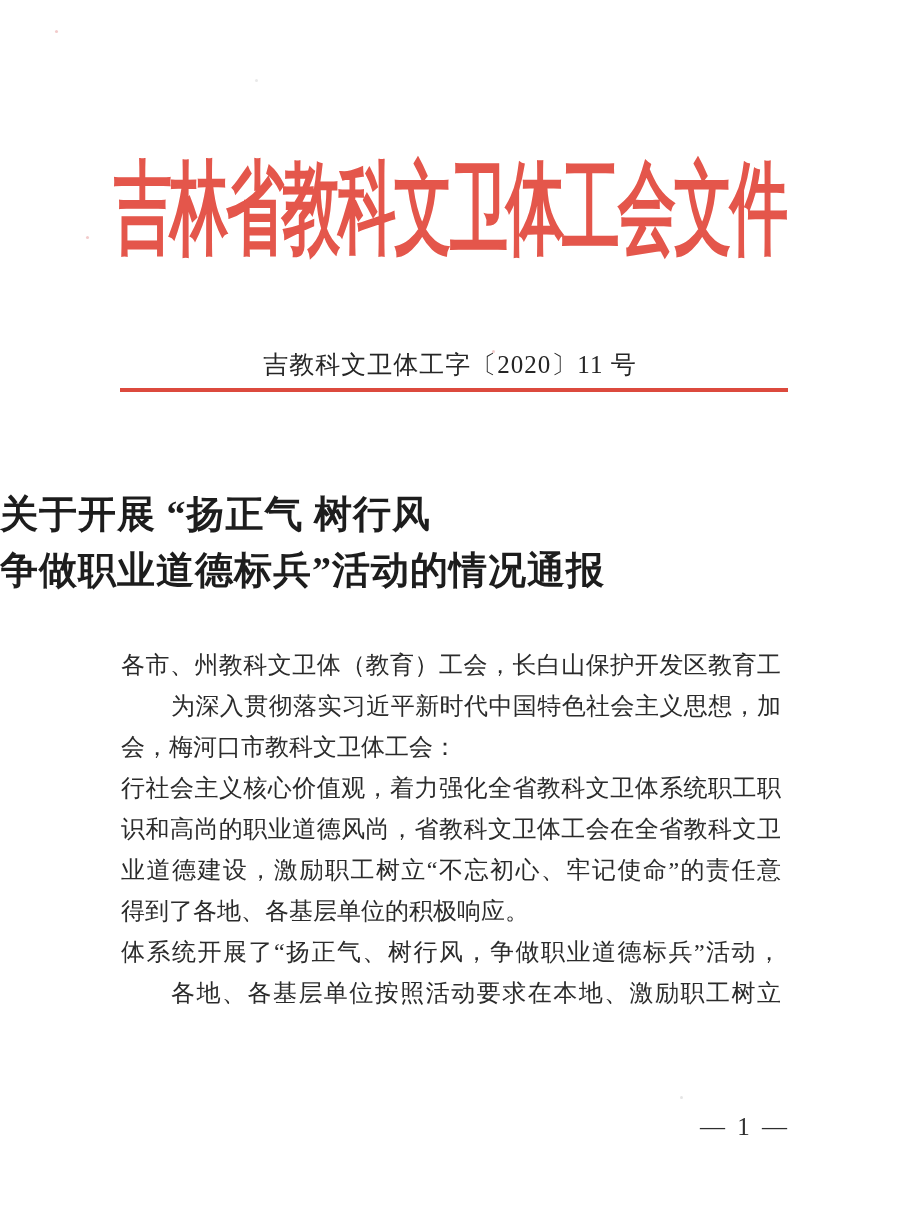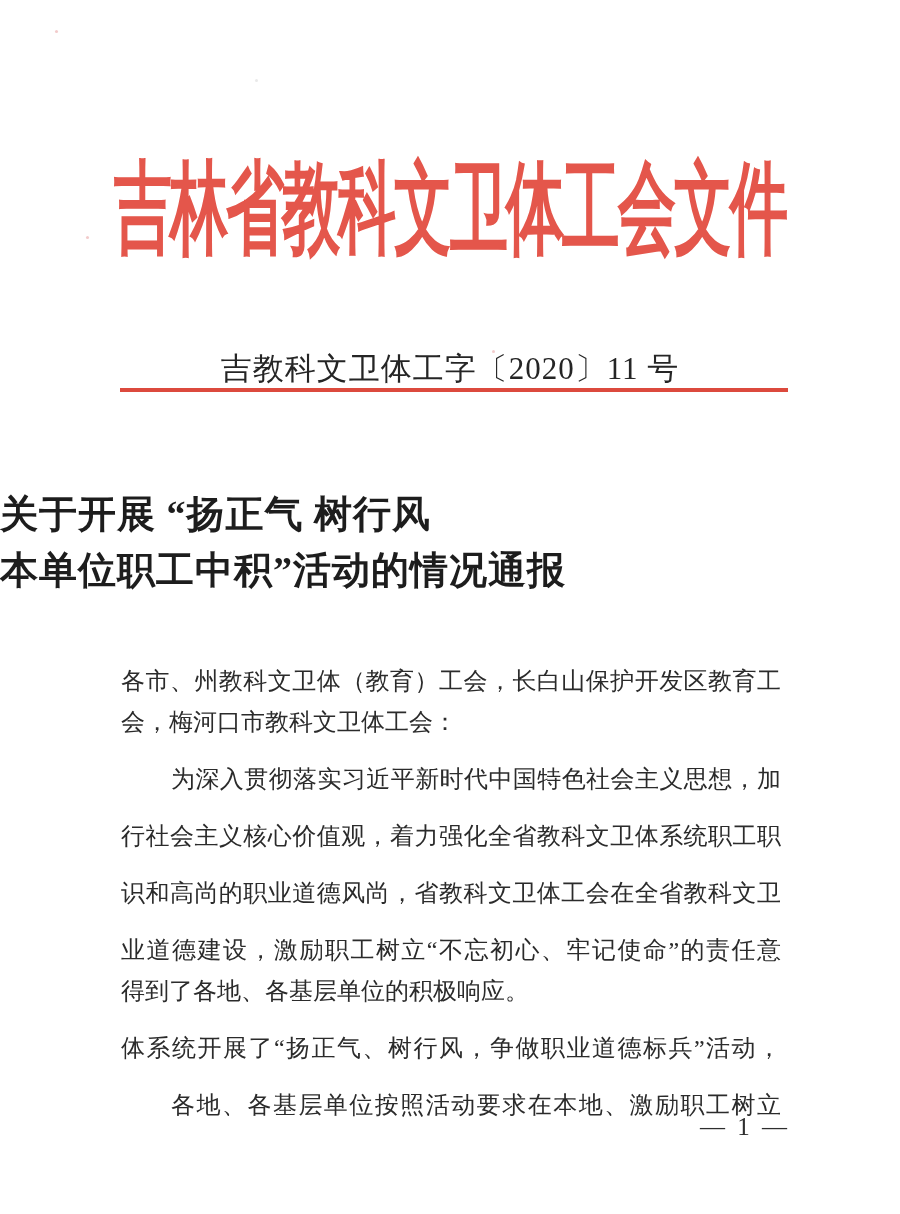--- a/index.html
+++ b/index.html
@@ -31,21 +31,21 @@
     transform: scaleY(1.75);
     transform-origin: top center;
   }
   
   .doc-number {
     position: absolute;
     top: 348px;
     left: 0;
     width: 900px;
     text-align: center;
-    font-size: 31px;
+    font-size: 25px;
     letter-spacing: 1px;
     color: #252525;
   }
   
   .red-line {
     position: absolute;
     top: 388px;
     left: 120px;
     width: 668px;
     height: 4px;
@@ -73,21 +73,20 @@
     color: #2b2b2b;
   }
   .body-line {
     height: 41px;
     line-height: 41px;
     text-align: justify;
     text-align-last: left;
   }
   .body-line.full {
     text-align-last: justify;
-    margin-top: 16px;
   }
   .body-line.indent {
     text-indent: 50px;
   }
   
   .page-number {
     position: absolute;
     top: 1113px;
     left: 700px;
     font-size: 25px;
@@ -121,27 +120,27 @@
   <div class="speckle sp5"></div>
 
   <div class="org-title">吉林省教科文卫体工会文件</div>
 
   <div class="doc-number">吉教科文卫体工字〔2020〕11 号</div>
 
   <div class="red-line"></div>
 
   <div class="doc-title">
     <div>关于开展  “扬正气  树行风</div>
-    <div>本单位职工中积”活动的情况通报</div>
+    <div>争做职业道德标兵”活动的情况通报</div>
   </div>
 
   <div class="body-block">
       <div class="body-line full">各市、州教科文卫体（教育）工会，长白山保护开发区教育工</div>
+      <div class="body-line indent full">为深入贯彻落实习近平新时代中国特色社会主义思想，加</div>
       <div class="body-line">会，梅河口市教科文卫体工会：</div>
-      <div class="body-line indent full">为深入贯彻落实习近平新时代中国特色社会主义思想，加</div>
       <div class="body-line full">行社会主义核心价值观，着力强化全省教科文卫体系统职工职</div>
       <div class="body-line full">识和高尚的职业道德风尚，省教科文卫体工会在全省教科文卫</div>
       <div class="body-line full">业道德建设，激励职工树立“不忘初心、牢记使命”的责任意</div>
       <div class="body-line">得到了各地、各基层单位的积极响应。</div>
       <div class="body-line full">体系统开展了“扬正气、树行风，争做职业道德标兵”活动，</div>
       <div class="body-line indent full">各地、各基层单位按照活动要求在本地、激励职工树立</div>
     </div>
 
   <div class="page-number">— 1 —</div>
 

